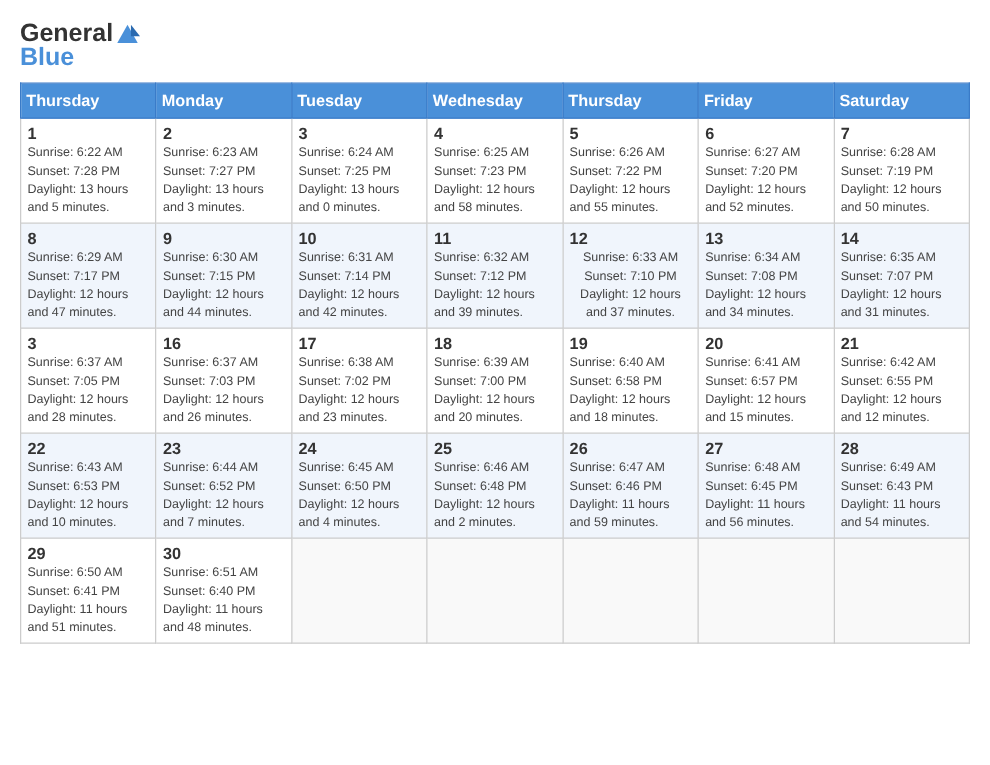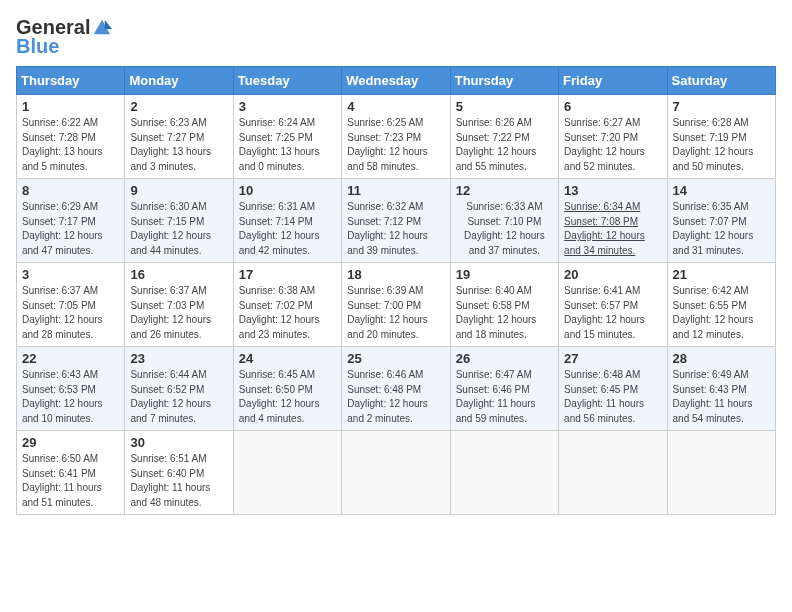--- a/index.html
+++ b/index.html
@@ -204,21 +204,21 @@
         </td>
         <td>
           <span class="day-num">12</span>
           <div class="day-info" style="white-space: pre-line; text-align: center;">Sunrise: 6:33 AM
 Sunset: 7:10 PM
 Daylight: 12 hours
 and 37 minutes.</div>
         </td>
         <td>
           <span class="day-num">13</span>
-          <div class="day-info" style="white-space: pre-line; text-decoration: underline;">Sunrise: 6:34 AM
+          <div class="day-info" style="white-space: pre-line;">Sunrise: 6:34 AM
 Sunset: 7:08 PM
 Daylight: 12 hours
 and 34 minutes.</div>
         </td>
         <td>
           <span class="day-num">14</span>
           <div class="day-info" style="white-space: pre-line;">Sunrise: 6:35 AM
 Sunset: 7:07 PM
 Daylight: 12 hours
 and 31 minutes.</div>

